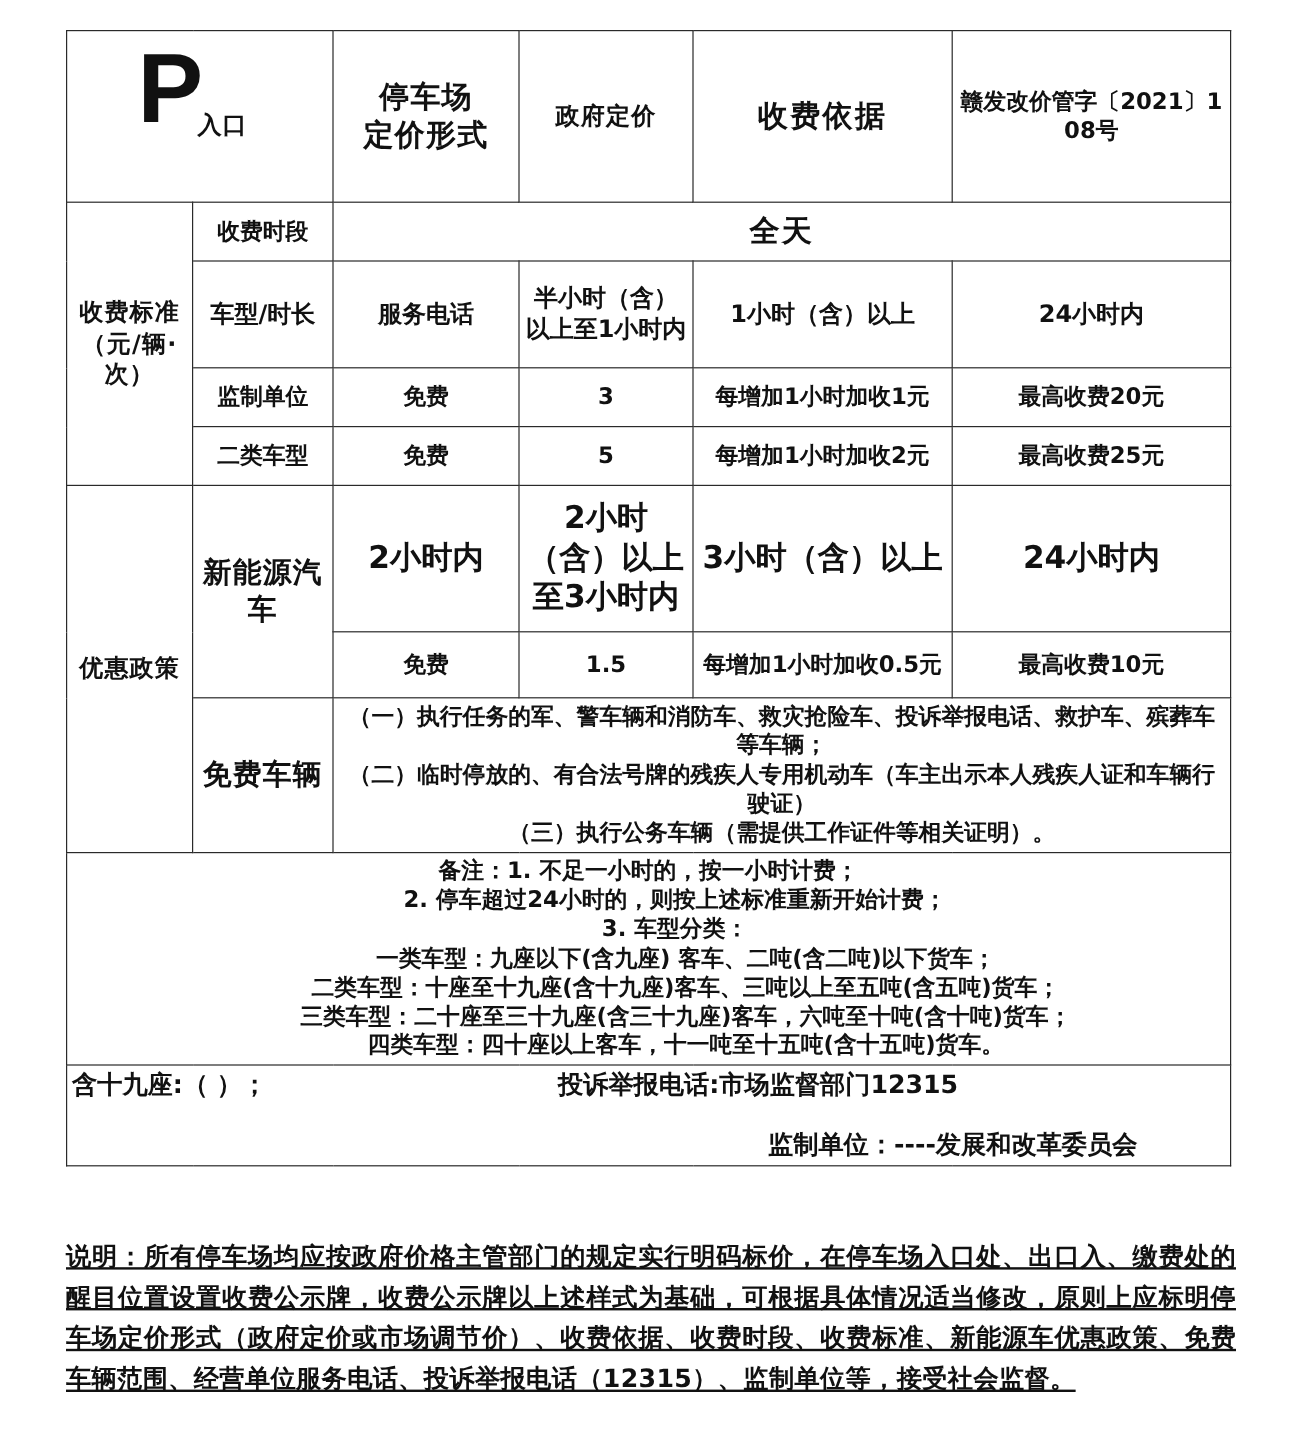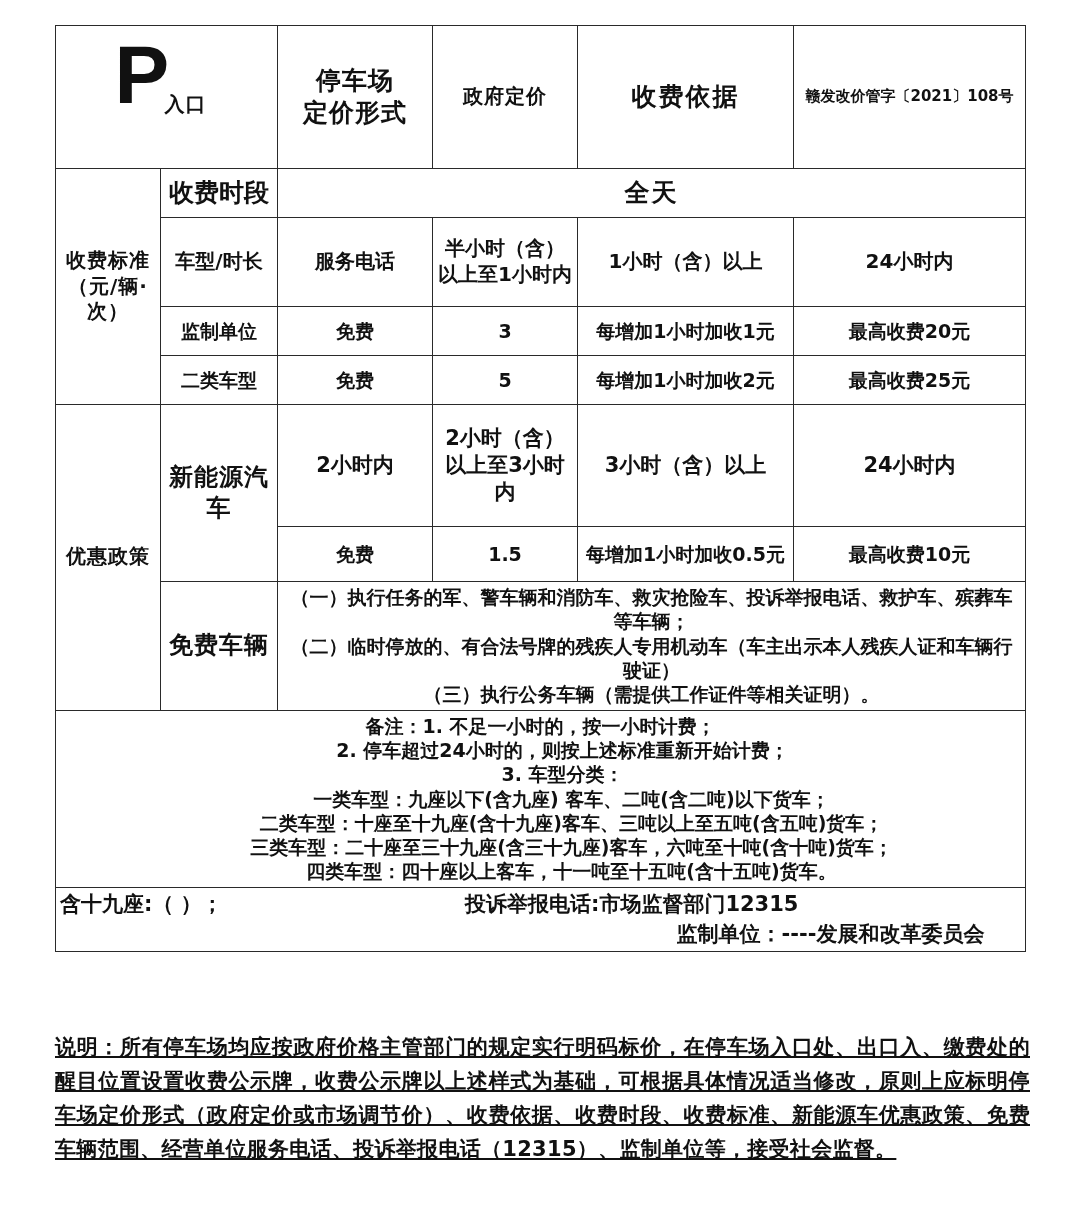--- a/index.html
+++ b/index.html
@@ -71,35 +71,35 @@
     left: 58px;
     top: 48px;
     font-size: 20px;
     font-weight: bold;
     letter-spacing: 1px;
     line-height: 1;
   }
   .h-pricing-form { font-size: 25px; letter-spacing: 1px; }
   .h-gov-price    { font-size: 20px; font-weight: bold; letter-spacing: 1px; }
   .h-basis        { font-size: 25px; letter-spacing: 2px; }
-  .h-docno        { font-size: 15px; font-weight: bold; letter-spacing: 0px; }
+  .h-docno        { font-size: 19px; font-weight: bold; letter-spacing: 0px; }
 
   
   .v-label {
     font-size: 20px;
     letter-spacing: 1px;
   }
-  .c-period-label { font-size: 25px; }
+  .c-period-label { font-size: 19px; }
   .c-allday { font-size: 25px; letter-spacing: 2px; }
   .c-colhead { font-size: 20px; letter-spacing: 0px; }
   .c-val { font-size: 19px; letter-spacing: 0px; }
   .c-num { font-size: 19px; font-weight: bold; }
 
   .c-ne-label { font-size: 24px; letter-spacing: 1px; }
-  .c-ne-head  { font-size: 21px; letter-spacing: 0px; margin-left: 20px; }
+  .c-ne-head  { font-size: 26px; letter-spacing: 0px; margin-left: 20px; }
 
   .free-list {
     text-align: left;
     font-size: 19px;
     line-height: 1.5;
     padding: 8px 10px 8px 12px;
     letter-spacing: 0px;
   }
   .free-list div { white-space: normal; }
 
@@ -120,21 +120,21 @@
     text-align: left;
     padding: 8px 10px 10px 8px;
     font-size: 21px;
     line-height: 1.55;
     font-weight: bold;
     letter-spacing: 0px;
   }
   .phone-row1 { position: relative; height: 30px; }
   .phone-service { position: absolute; left: 0; top: 0; }
   .phone-complaint { position: absolute; left: 405px; top: 0; }
-  .phone-row2 { text-align: center; padding-left: 580px; }
+  .phone-row2 { text-align: left; padding-left: 580px; margin-top: 20px; }
 
   
   .explanation {
     position: absolute;
     left: 55px;
     top: 1030px;
     width: 975px;
     font-size: 21px;
     font-weight: bold;
     line-height: 1.62;

